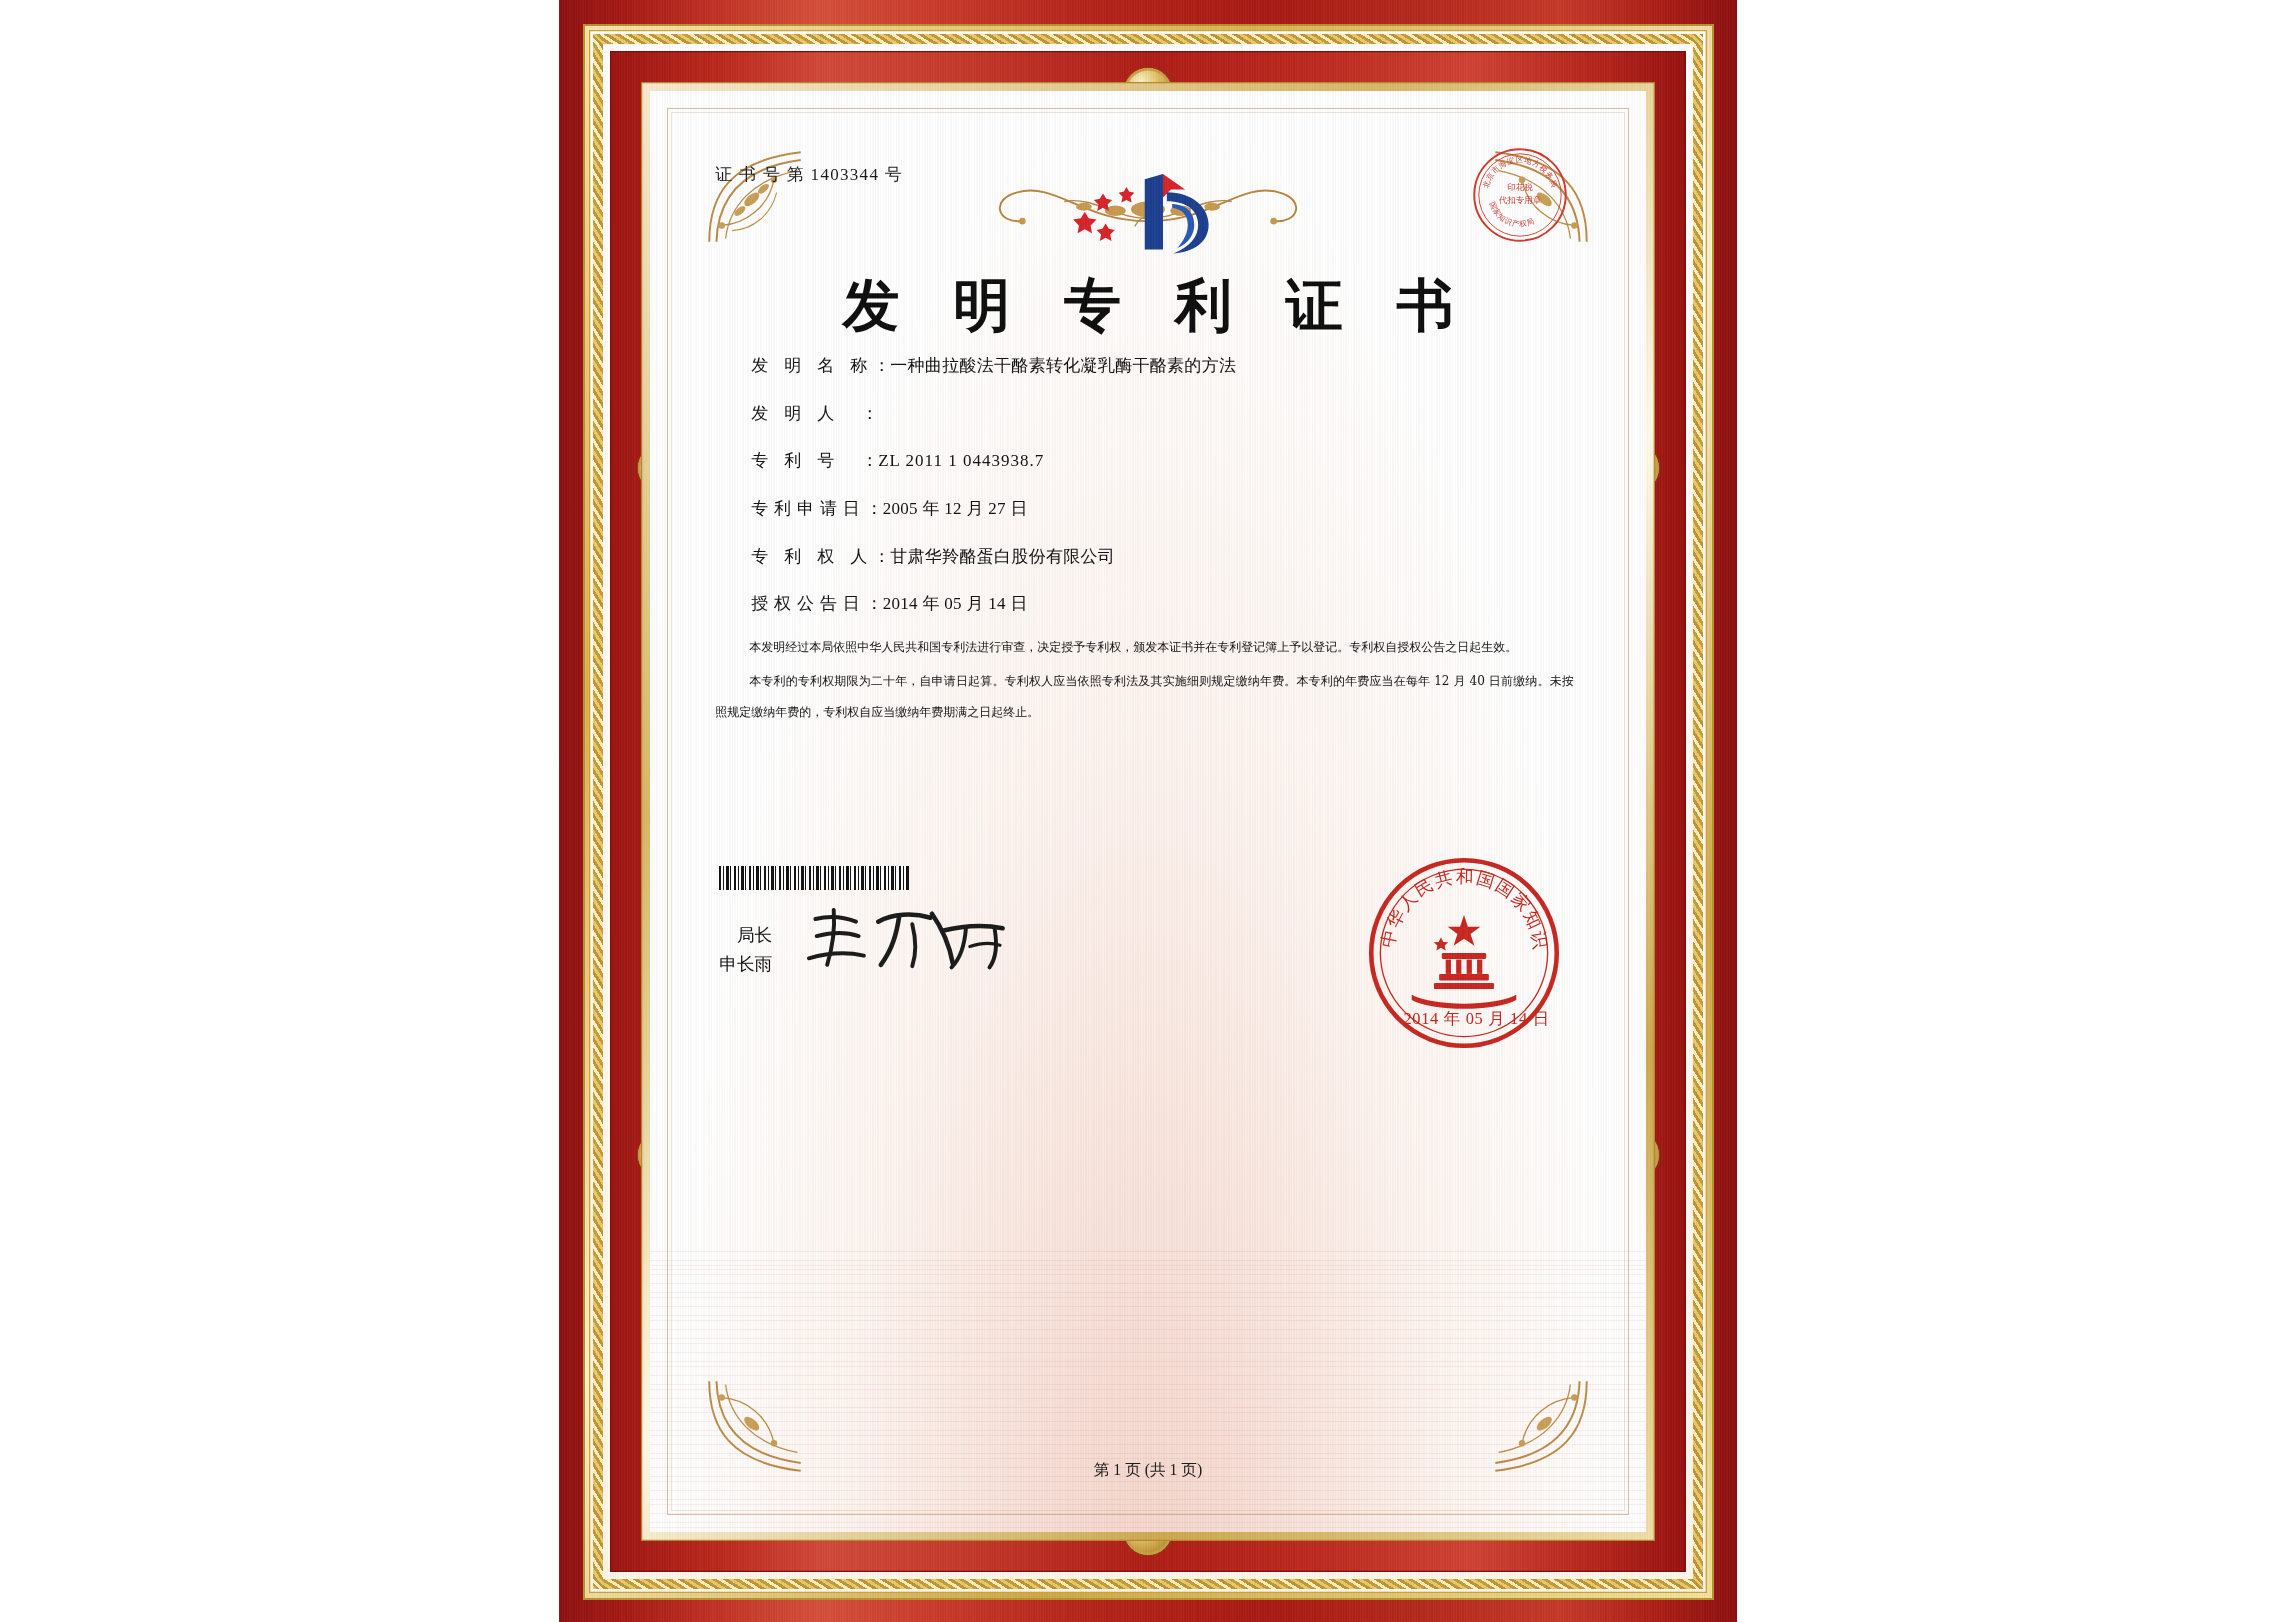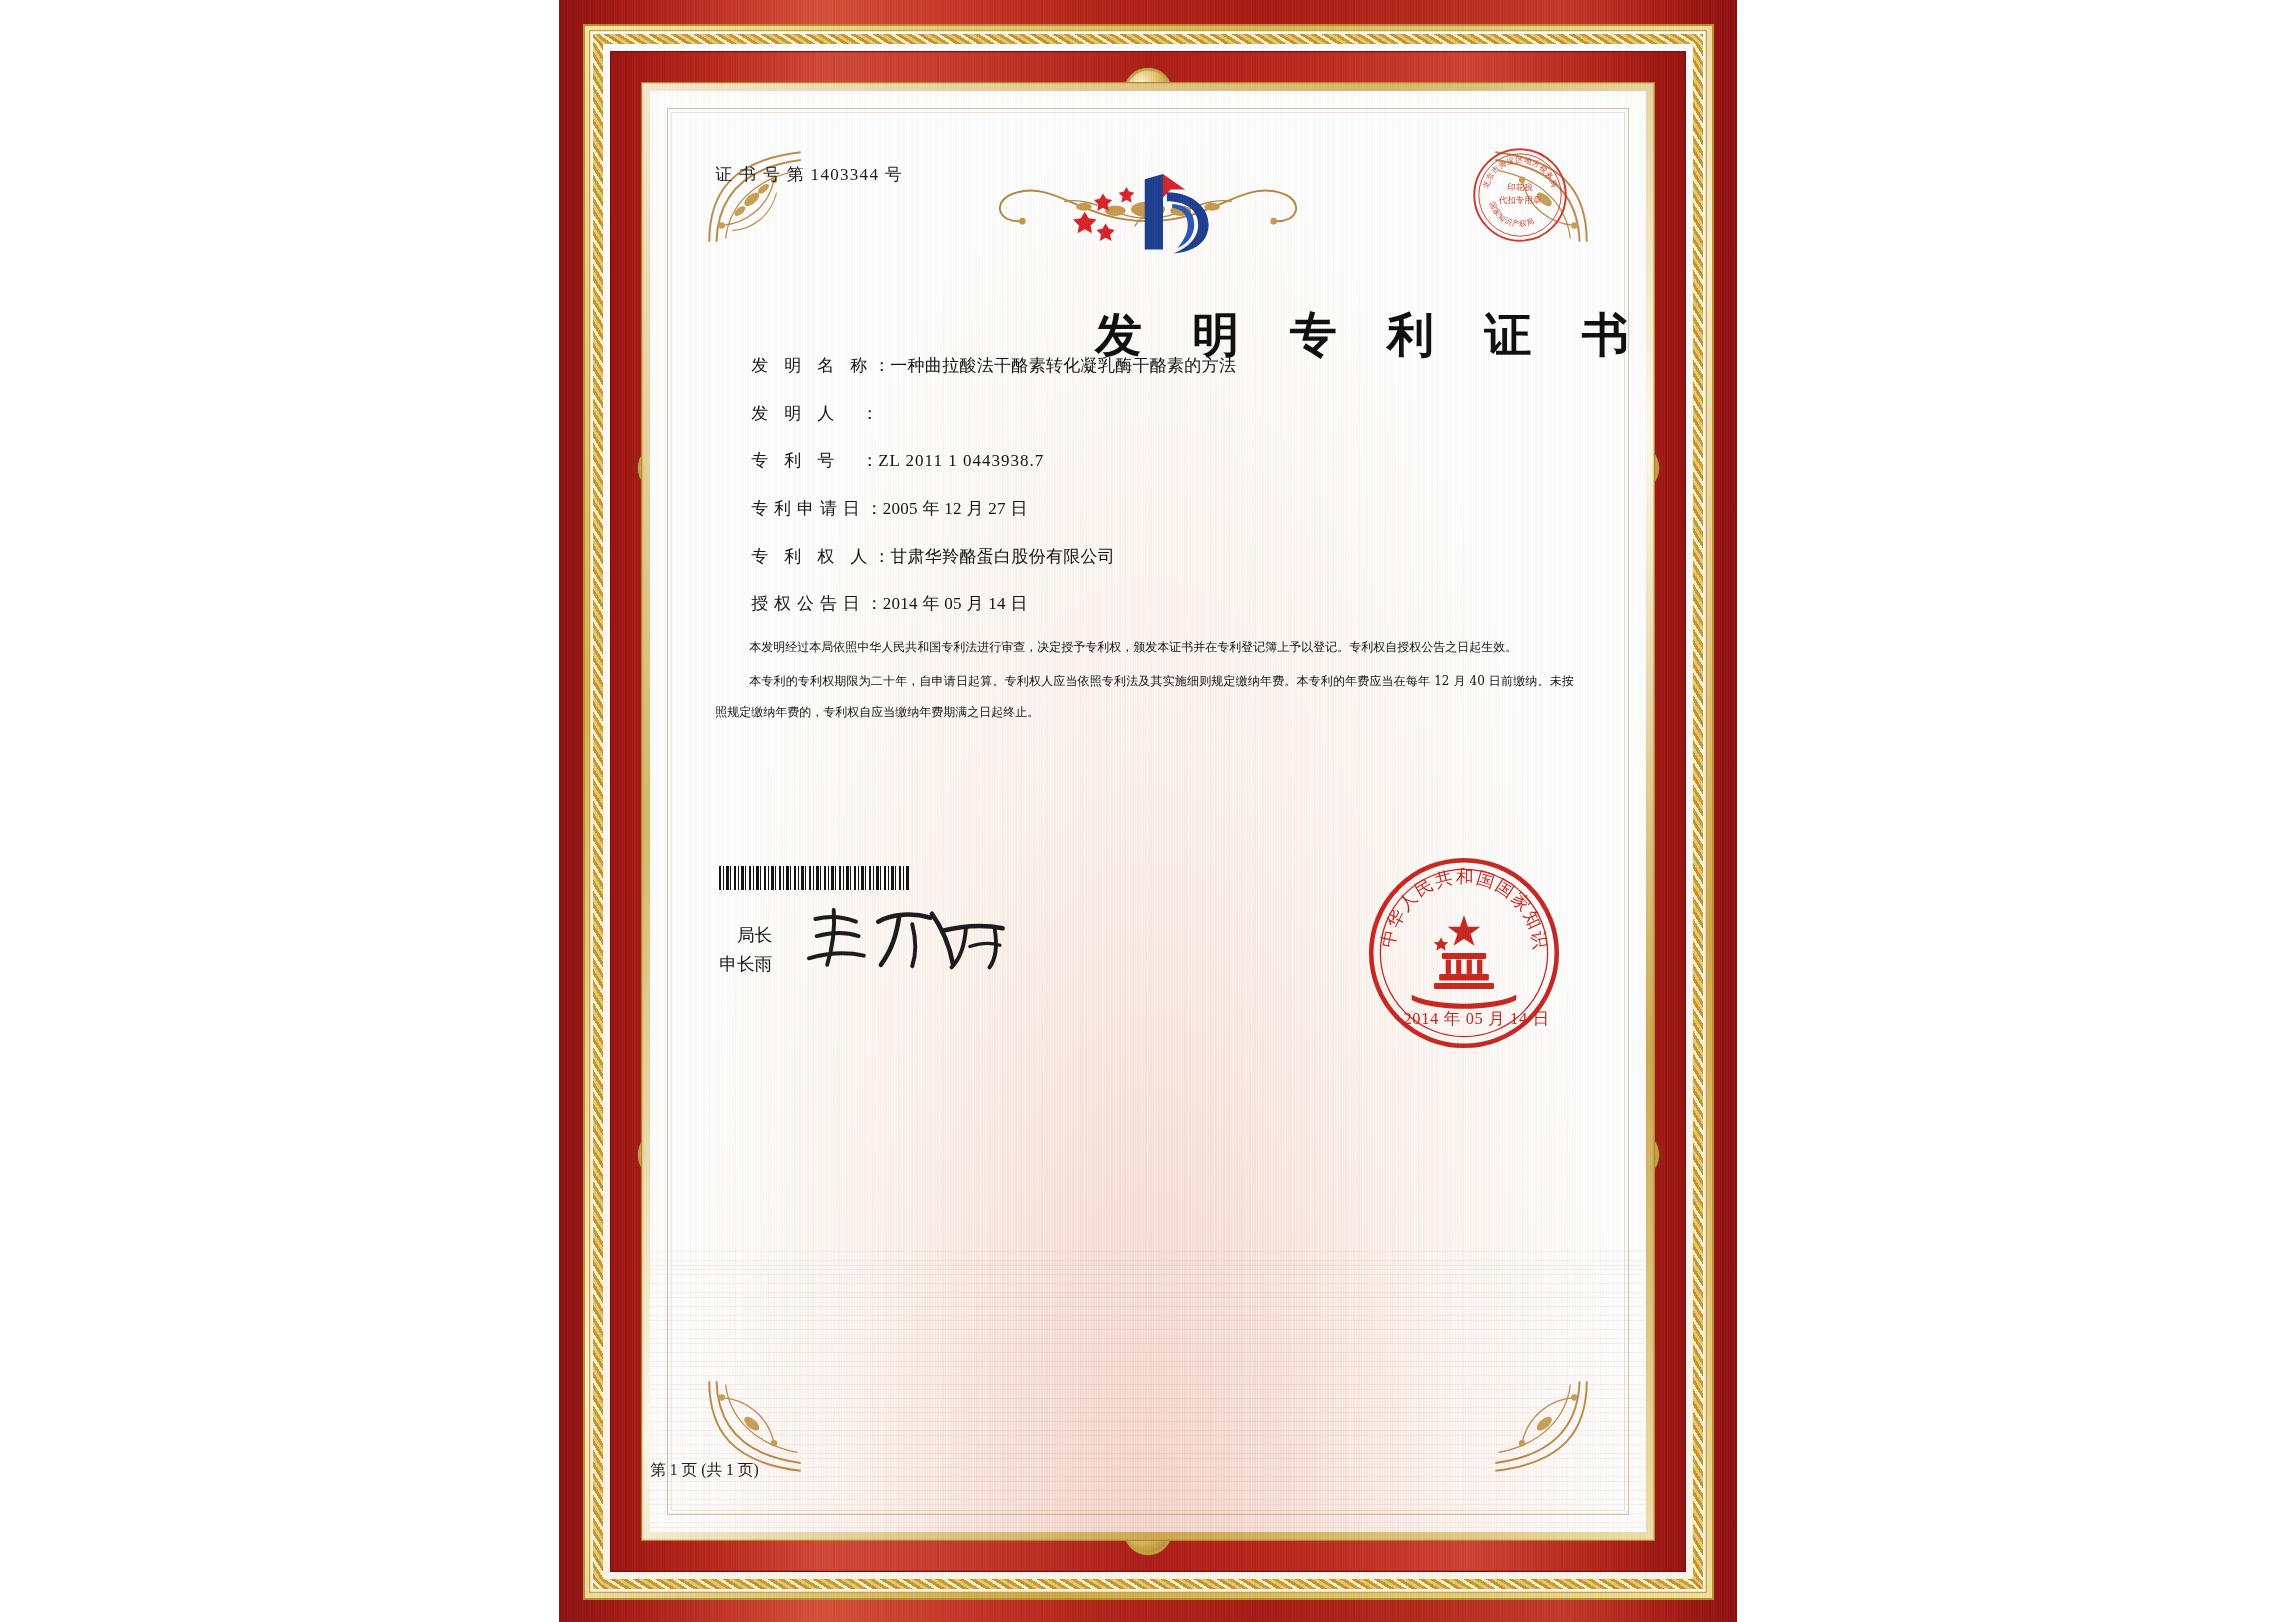--- a/index.html
+++ b/index.html
@@ -188,28 +188,27 @@
     transform:translateX(-50%);
     width:151px;
     height:88px;
   }
   .logo svg{width:100%;height:100%;display:block;}
 
   .title {
     position:absolute;
     left:0; right:0;
     top:177px;
-    text-align:right;
-    font-size:47px;
+    text-align:center;
+    font-size:57px;
     font-weight:bold;
     letter-spacing:17px;
     text-indent:17px;
     color:#0d0d0d;
     font-family:"DejaVu Serif","Liberation Serif",serif;
-    margin-top:36px;
   }
 
   .fields {
     position:absolute;
     left:65px;
     top:262px;
     right:59px;
   }
   .field-row {
     display:flex;
@@ -311,21 +310,21 @@
     top:55px;
     width:98px;
     height:98px;
   }
   .tax-seal svg{width:100%;height:100%;display:block;}
 
   .page-foot {
     position:absolute;
     left:0; right:0;
     bottom:51px;
-    text-align:left;
+    text-align:center;
     font-size:15.7px;
     color:#1a1a1a;
   }
 </style>
 </head>
 <body>
 
 <div id="page">
 
   <div class="cert-sheet">

